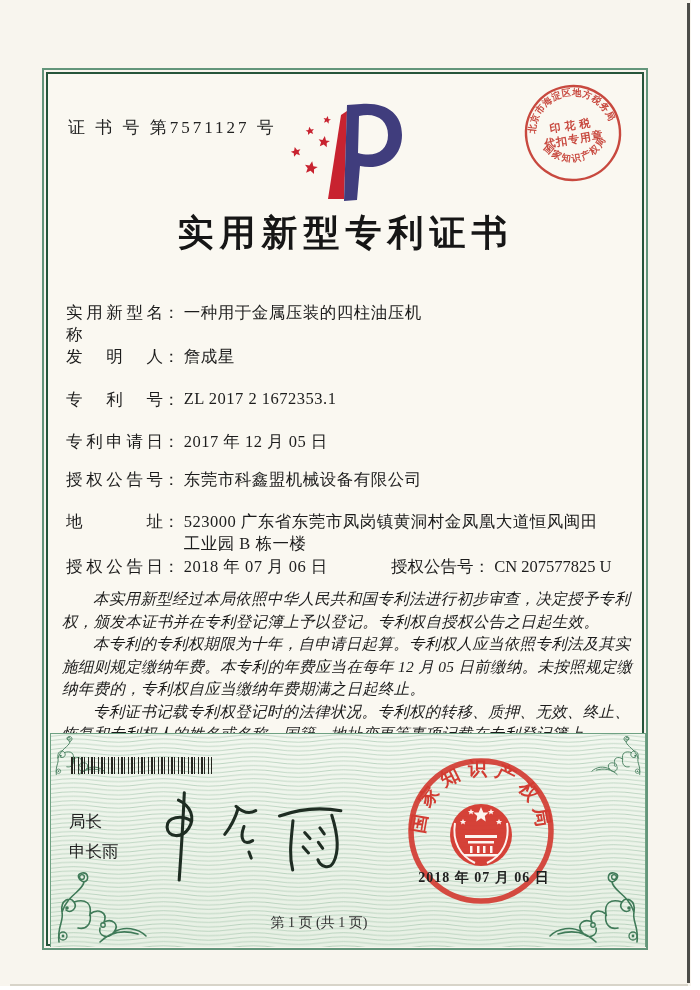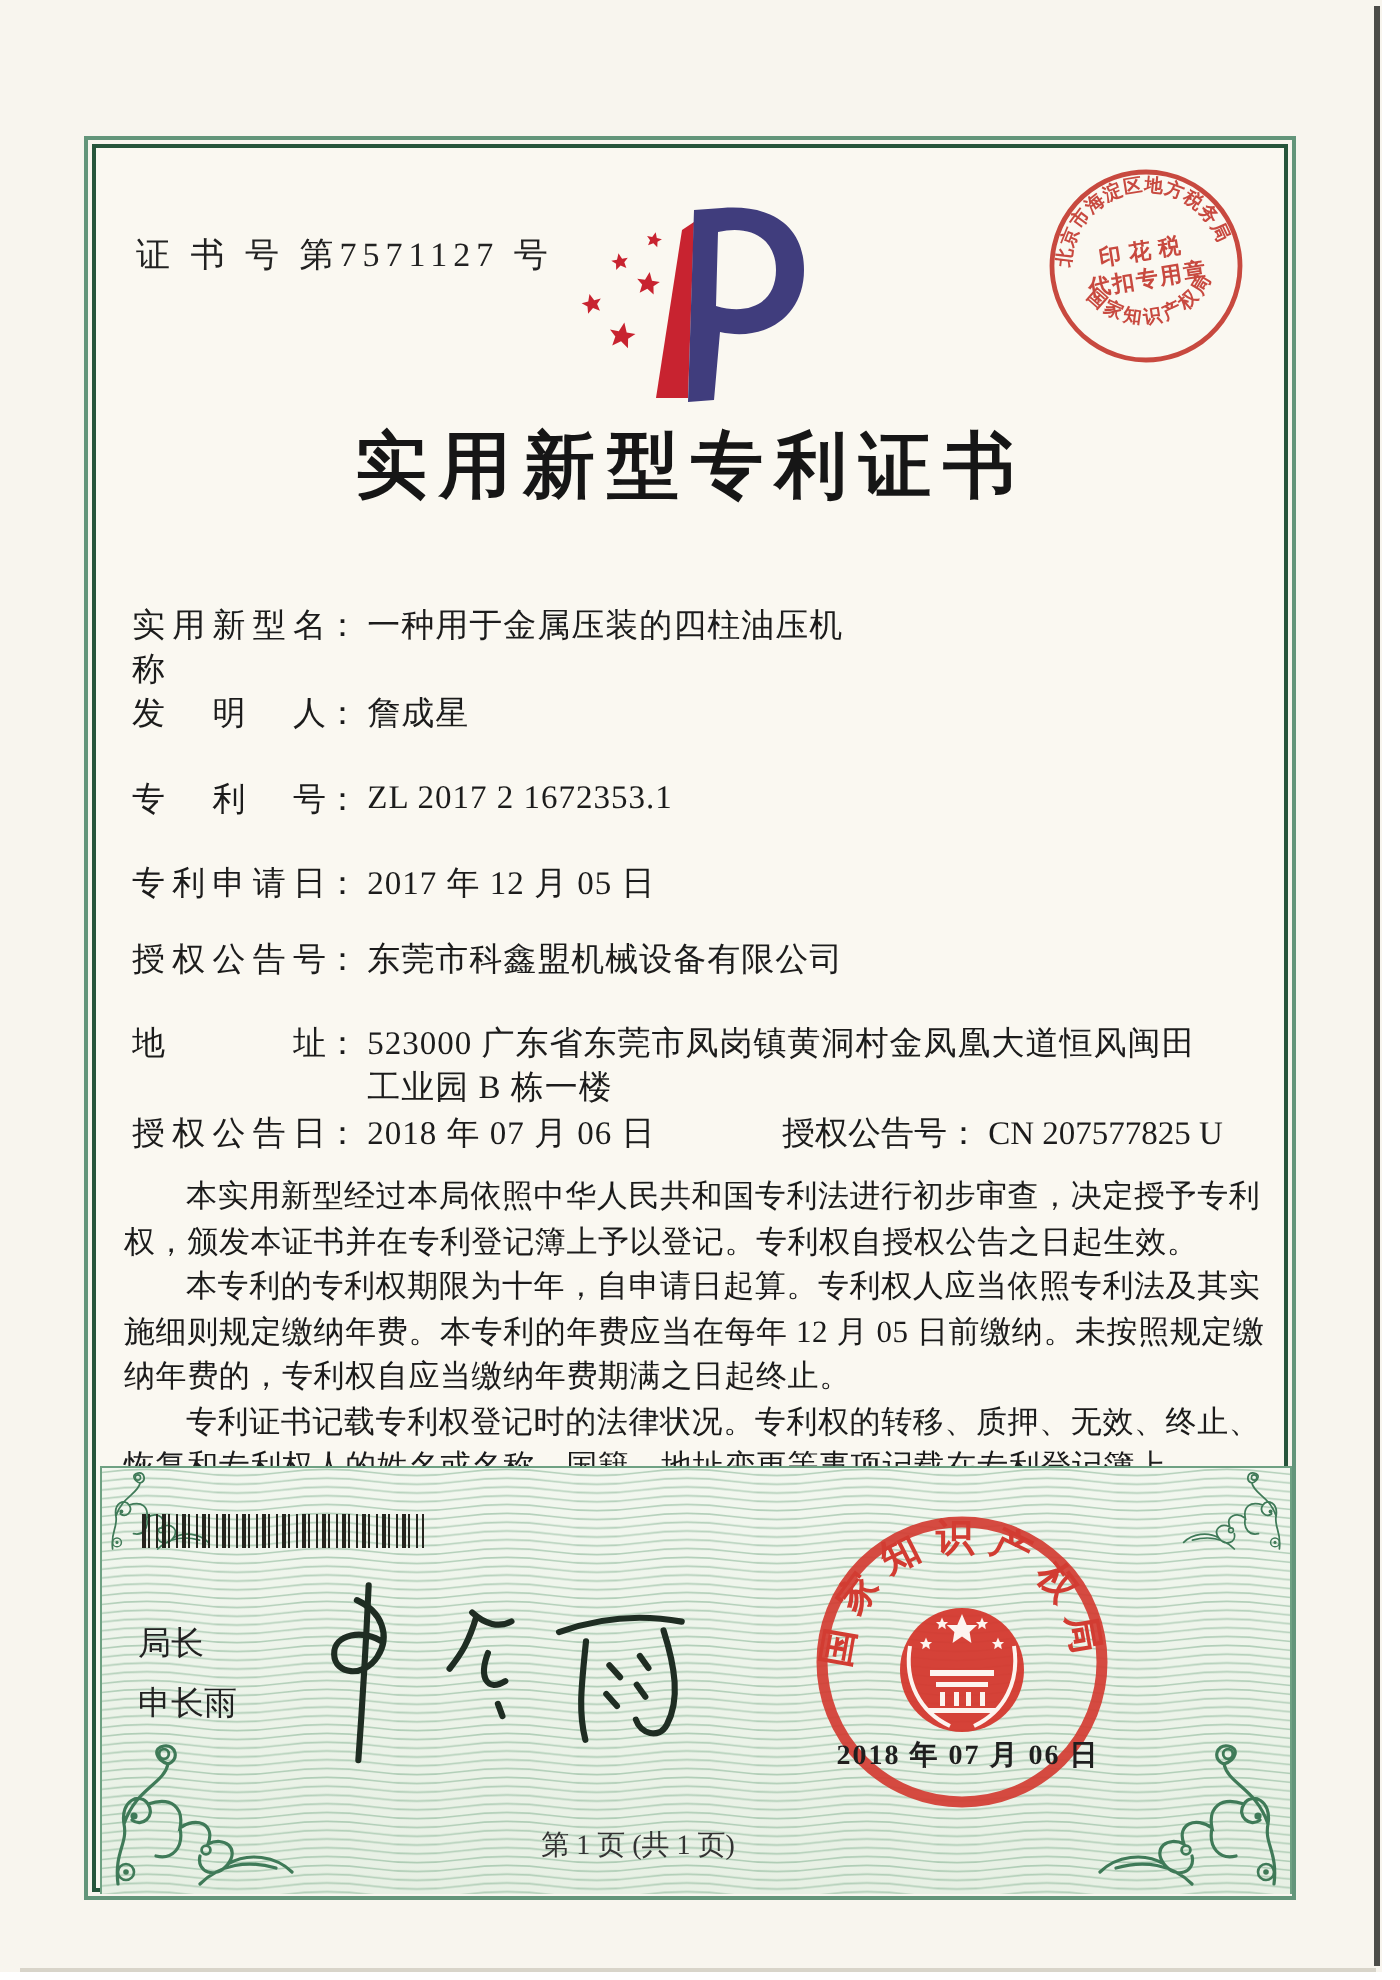--- a/index.html
+++ b/index.html
@@ -14,21 +14,21 @@
   .title{position:absolute;left:0;top:209px;width:691px;text-align:center;font-size:36px;font-weight:bold;
     letter-spacing:6px;color:#161616;}
   .stamp{position:absolute;left:519px;top:79px;width:108px;height:108px;transform:rotate(-9deg);}
   .fields{position:absolute;left:66px;top:0;width:580px;font-size:16.5px;color:#1c1c1c;}
   .row{position:absolute;left:0;width:578px;}
   .flabel{display:inline-block;width:97px;text-align:justify;text-align-last:justify;vertical-align:top;}
   .fcolon{display:inline-block;vertical-align:top;}
   .fvalue{display:inline-block;vertical-align:top;max-width:455px;letter-spacing:0.5px;}
   .grant-no{position:absolute;left:325px;top:0;}
   .paras{position:absolute;left:62px;top:588px;width:582px;font-size:15.5px;line-height:22.5px;
-    color:#1b1b1b;letter-spacing:0.3px;}
+    font-style:italic;color:#1b1b1b;letter-spacing:0.3px;}
   .paras p{margin:0;text-indent:2em;}
   .panel{position:absolute;left:50px;top:733px;width:594px;height:213px;
     border-top:1px solid #6fa183;border-left:1px solid #6fa183;border-right:1px solid #6fa183;
     background:linear-gradient(#f2f7ef,#e7f0e4);overflow:visible;}
   .waves{position:absolute;left:0;top:0;width:594px;height:213px;}
   .barcode{position:absolute;left:20px;top:23px;width:141px;height:17px;
     background:repeating-linear-gradient(90deg,#26251f 0 2px,transparent 2px 3px,#26251f 3px 4px,transparent 4px 7px,#26251f 7px 8px,transparent 8px 10px);}
   .sig-title{position:absolute;left:18px;top:77px;font-size:16.5px;color:#222;font-family:Liberation Sans, sans-serif;}
   .sig-name{position:absolute;left:18px;top:107px;font-size:16.5px;color:#222;font-family:"Liberation Sans","DejaVu Sans",sans-serif;}
   .sig-svg{position:absolute;left:98px;top:50px;width:205px;height:105px;transform:rotate(-2deg);}

